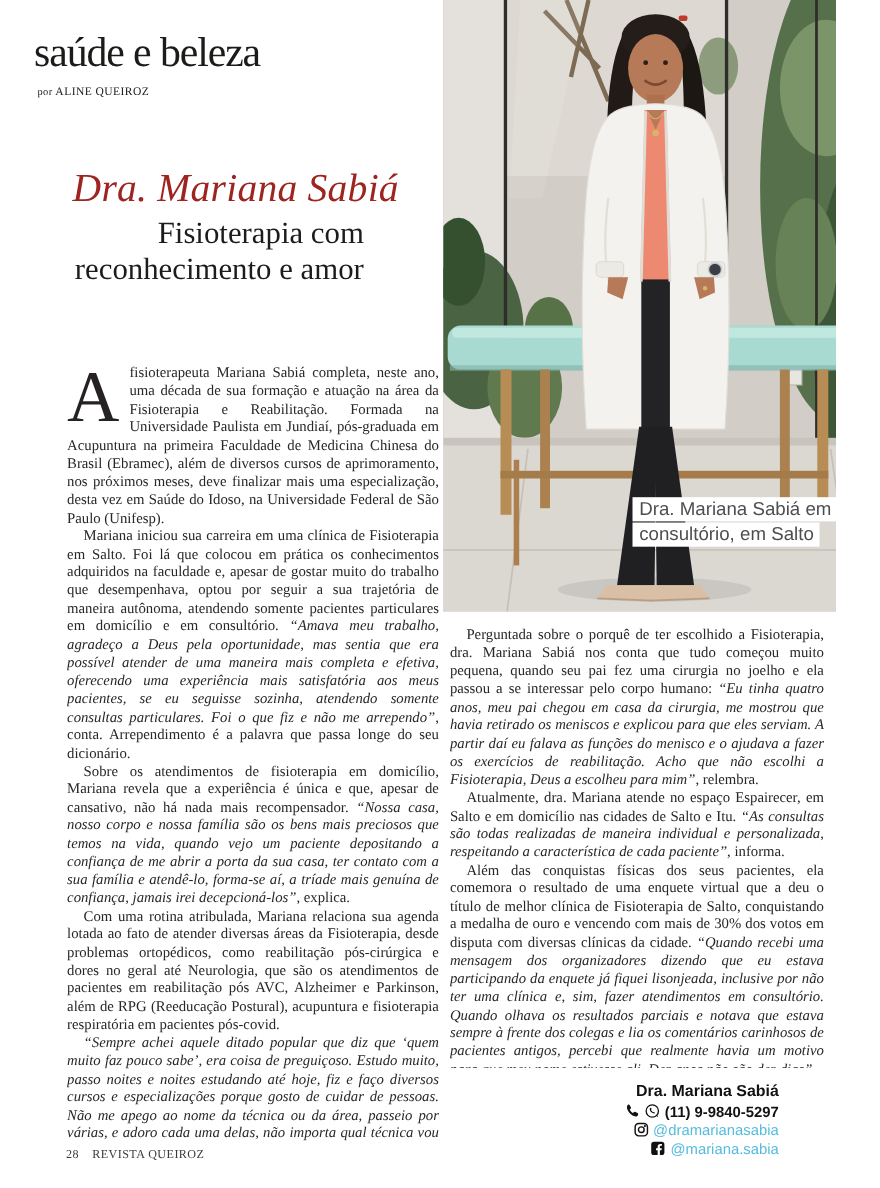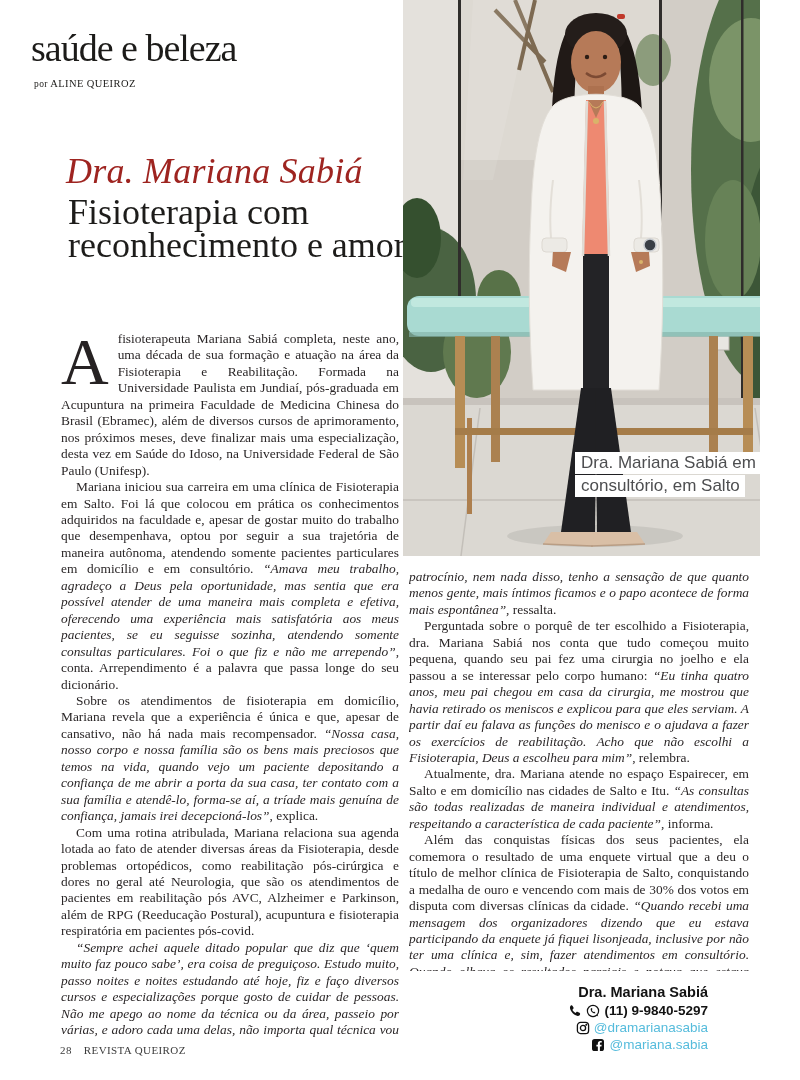--- a/index.html
+++ b/index.html
@@ -7,21 +7,21 @@
         font-family:"Liberation Serif",serif;color:#272324;}
 
   
   .section-title{position:absolute;left:31px;top:26px;font-size:38px;letter-spacing:-1px;color:#1c1b19;}
   .byline{position:absolute;left:34px;top:78px;font-size:10.5px;color:#1c1b19;letter-spacing:.4px;}
   .byline .prefix{text-transform:lowercase;font-size:9.5px;}
   .byline .author{text-transform:uppercase;}
 
   
   .art-title{position:absolute;left:66px;top:150px;font-style:italic;font-size:36px;color:#9e2420;letter-spacing:.2px;}
-  .art-subtitle{position:absolute;left:68px;top:196px;font-size:36px;line-height:33px;color:#1d1c1a;}
+  .art-subtitle{position:absolute;left:68px;top:196px;font-size:28px;line-height:33px;color:#1d1c1a;text-align:right;}
 
   
   .col{position:absolute;font-size:13.4px;line-height:16.45px;text-align:justify;color:#2a2627;overflow:hidden;}
   .col-left{left:61px;top:331px;width:338px;height:706px;}
   .col-right{left:409px;top:569px;width:340px;height:402px;}
   .col p{margin:0;text-indent:15px;}
   .col p.first{text-indent:0;}
   .col p.noindent{text-indent:0;}
   .dropcap{float:left;font-size:66px;line-height:55px;padding:3px 9px 0 0;color:#262223;}
   em.q{font-style:italic;}
@@ -32,21 +32,21 @@
   .photo-credit{position:absolute;top:26px;right:30px;writing-mode:vertical-rl;transform:rotate(180deg);
                 font-family:"Liberation Sans",sans-serif;font-size:9px;color:#8b8b86;letter-spacing:.5px;}
   .photo-caption{position:absolute;right:7px;top:452px;text-align:left;
                  font-family:"Liberation Sans",sans-serif;font-size:17px;color:#4d4e50;line-height:1;}
   .photo-caption .cap-line{display:inline-block;background:#ffffff;padding:2px 5px 3px 6px;margin-bottom:1px;}
 
   
   .contact{position:absolute;right:52px;top:984px;text-align:right;
            font-family:"Liberation Sans",sans-serif;}
   .contact .name{font-size:14.5px;font-weight:bold;color:#121212;margin-bottom:3px;}
-  .contact .row{display:flex;justify-content:flex-end;align-items:flex-end;gap:4px;margin-bottom:2px;}
+  .contact .row{display:flex;justify-content:flex-end;align-items:flex-start;gap:4px;margin-bottom:2px;}
   .contact .phone{font-size:13.5px;font-weight:bold;color:#121212;}
   .contact .handle{font-size:13.5px;color:#56bcdc;}
   .cicon{display:inline-flex;width:14px;height:14px;}
 
   
   .footer{position:absolute;left:60px;top:1044px;font-family:Liberation Serif, serif;
           font-size:11px;color:#3b3b3b;letter-spacing:.4px;display:flex;gap:12px;}
 </style>
 </head>
 <body>
@@ -164,23 +164,22 @@
   <div class="col col-left">
     <p class="first"><span class="dropcap">A</span><span>fisioterapeuta Mariana Sabiá completa, neste ano, uma década de sua formação e atuação na área da Fisioterapia e Reabilitação. Formada na Universidade Paulista em Jundiaí, pós-graduada em Acupuntura na primeira Faculdade de Medicina Chinesa do Brasil (Ebramec), além de diversos cursos de aprimoramento, nos próximos meses, deve finalizar mais uma especialização, desta vez em Saúde do Idoso, na Universidade Federal de São Paulo (Unifesp).</span></p>
     <p><span>Mariana iniciou sua carreira em uma clínica de Fisioterapia em Salto. Foi lá que colocou em prática os conhecimentos adquiridos na faculdade e, apesar de gostar muito do trabalho que desempenhava, optou por seguir a sua trajetória de maneira autônoma, atendendo somente pacientes particulares em domicílio e em consultório. </span><em class="q">“Amava meu trabalho, agradeço a Deus pela oportunidade, mas sentia que era possível atender de uma maneira mais completa e efetiva, oferecendo uma experiência mais satisfatória aos meus pacientes, se eu seguisse sozinha, atendendo somente consultas particulares. Foi o que fiz e não me arrependo”</em><span>, conta. Arrependimento é a palavra que passa longe do seu dicionário.</span></p>
     <p><span>Sobre os atendimentos de fisioterapia em domicílio, Mariana revela que a experiência é única e que, apesar de cansativo, não há nada mais recompensador. </span><em class="q">“Nossa casa, nosso corpo e nossa família são os bens mais preciosos que temos na vida, quando vejo um paciente depositando a confiança de me abrir a porta da sua casa, ter contato com a sua família e atendê-lo, forma-se aí, a tríade mais genuína de confiança, jamais irei decepcioná-los”</em><span>, explica.</span></p>
     <p><span>Com uma rotina atribulada, Mariana relaciona sua agenda lotada ao fato de atender diversas áreas da Fisioterapia, desde problemas ortopédicos, como reabilitação pós-cirúrgica e dores no geral até Neurologia, que são os atendimentos de pacientes em reabilitação pós AVC, Alzheimer e Parkinson, além de RPG (Reeducação Postural), acupuntura e fisioterapia respiratória em pacientes pós-covid.</span></p>
     <p><em class="q">“Sempre achei aquele ditado popular que diz que ‘quem muito faz pouco sabe’, era coisa de preguiçoso. Estudo muito, passo noites e noites estudando até hoje, fiz e faço diversos cursos e especializações porque gosto de cuidar de pessoas. Não me apego ao nome da técnica ou da área, passeio por várias, e adoro cada uma delas, não importa qual técnica vou usar, o importante é o paciente ficar bem”</em></p>
 
   </div>
 
   <div class="col col-right">
-    <p class="noindent"><em class="q">patrocínio, nem nada disso, tenho a sensação de que quanto menos gente, mais íntimos ficamos e o papo acontece de forma mais espontânea”</em><span>, ressalta.</span></p>
     <p><span>Perguntada sobre o porquê de ter escolhido a Fisioterapia, dra. Mariana Sabiá nos conta que tudo começou muito pequena, quando seu pai fez uma cirurgia no joelho e ela passou a se interessar pelo corpo humano: </span><em class="q">“Eu tinha quatro anos, meu pai chegou em casa da cirurgia, me mostrou que havia retirado os meniscos e explicou para que eles serviam. A partir daí eu falava as funções do menisco e o ajudava a fazer os exercícios de reabilitação. Acho que não escolhi a Fisioterapia, Deus a escolheu para mim”</em><span>, relembra.</span></p>
-    <p><span>Atualmente, dra. Mariana atende no espaço Espairecer, em Salto e em domicílio nas cidades de Salto e Itu. </span><em class="q">“As consultas são todas realizadas de maneira individual e atendimentos, respeitando a característica de cada paciente”</em><span>, informa.</span></p>
+    <p><span>Atualmente, dra. Mariana atende no espaço Espairecer, em Salto e em domicílio nas cidades de Salto e Itu. </span><em class="q">“As consultas são todas realizadas de maneira individual e personalizada, respeitando a característica de cada paciente”</em><span>, informa.</span></p>
     <p><span>Além das conquistas físicas dos seus pacientes, ela comemora o resultado de uma enquete virtual que a deu o título de melhor clínica de Fisioterapia de Salto, conquistando a medalha de ouro e vencendo com mais de 30% dos votos em disputa com diversas clínicas da cidade. </span><em class="q">“Quando recebi uma mensagem dos organizadores dizendo que eu estava participando da enquete já fiquei lisonjeada, inclusive por não ter uma clínica e, sim, fazer atendimentos em consultório. Quando olhava os resultados parciais e notava que estava sempre à frente dos colegas e lia os comentários carinhosos de pacientes antigos, percebi que realmente havia um motivo para que meu nome estivesse ali. Dez anos não são dez dias”</em></p>
   </div>
 
   <div class="contact">
     <div class="name">Dra. Mariana Sabiá</div>
     <div class="row">
       <span class="cicon">
         <svg viewBox="0 0 14 14" width="14" height="14">
             <path d="M3.2,1.2 C3.8,1 4.3,1.3 4.6,1.9 L5.5,3.6 C5.8,4.2 5.6,4.7 5.1,5.1 L4.4,5.7 C4.9,6.9 6.2,8.3 7.5,8.9 L8.2,8.2 C8.6,7.7 9.2,7.6 9.8,7.9 L11.5,8.8 C12.1,9.1 12.3,9.7 12.1,10.3 C11.8,11.3 10.8,12.2 9.7,12 C6.2,11.4 2.6,7.8 2,4.3 C1.8,3.1 2.3,1.6 3.2,1.2 Z" fill="#111"></path>
           </svg>

